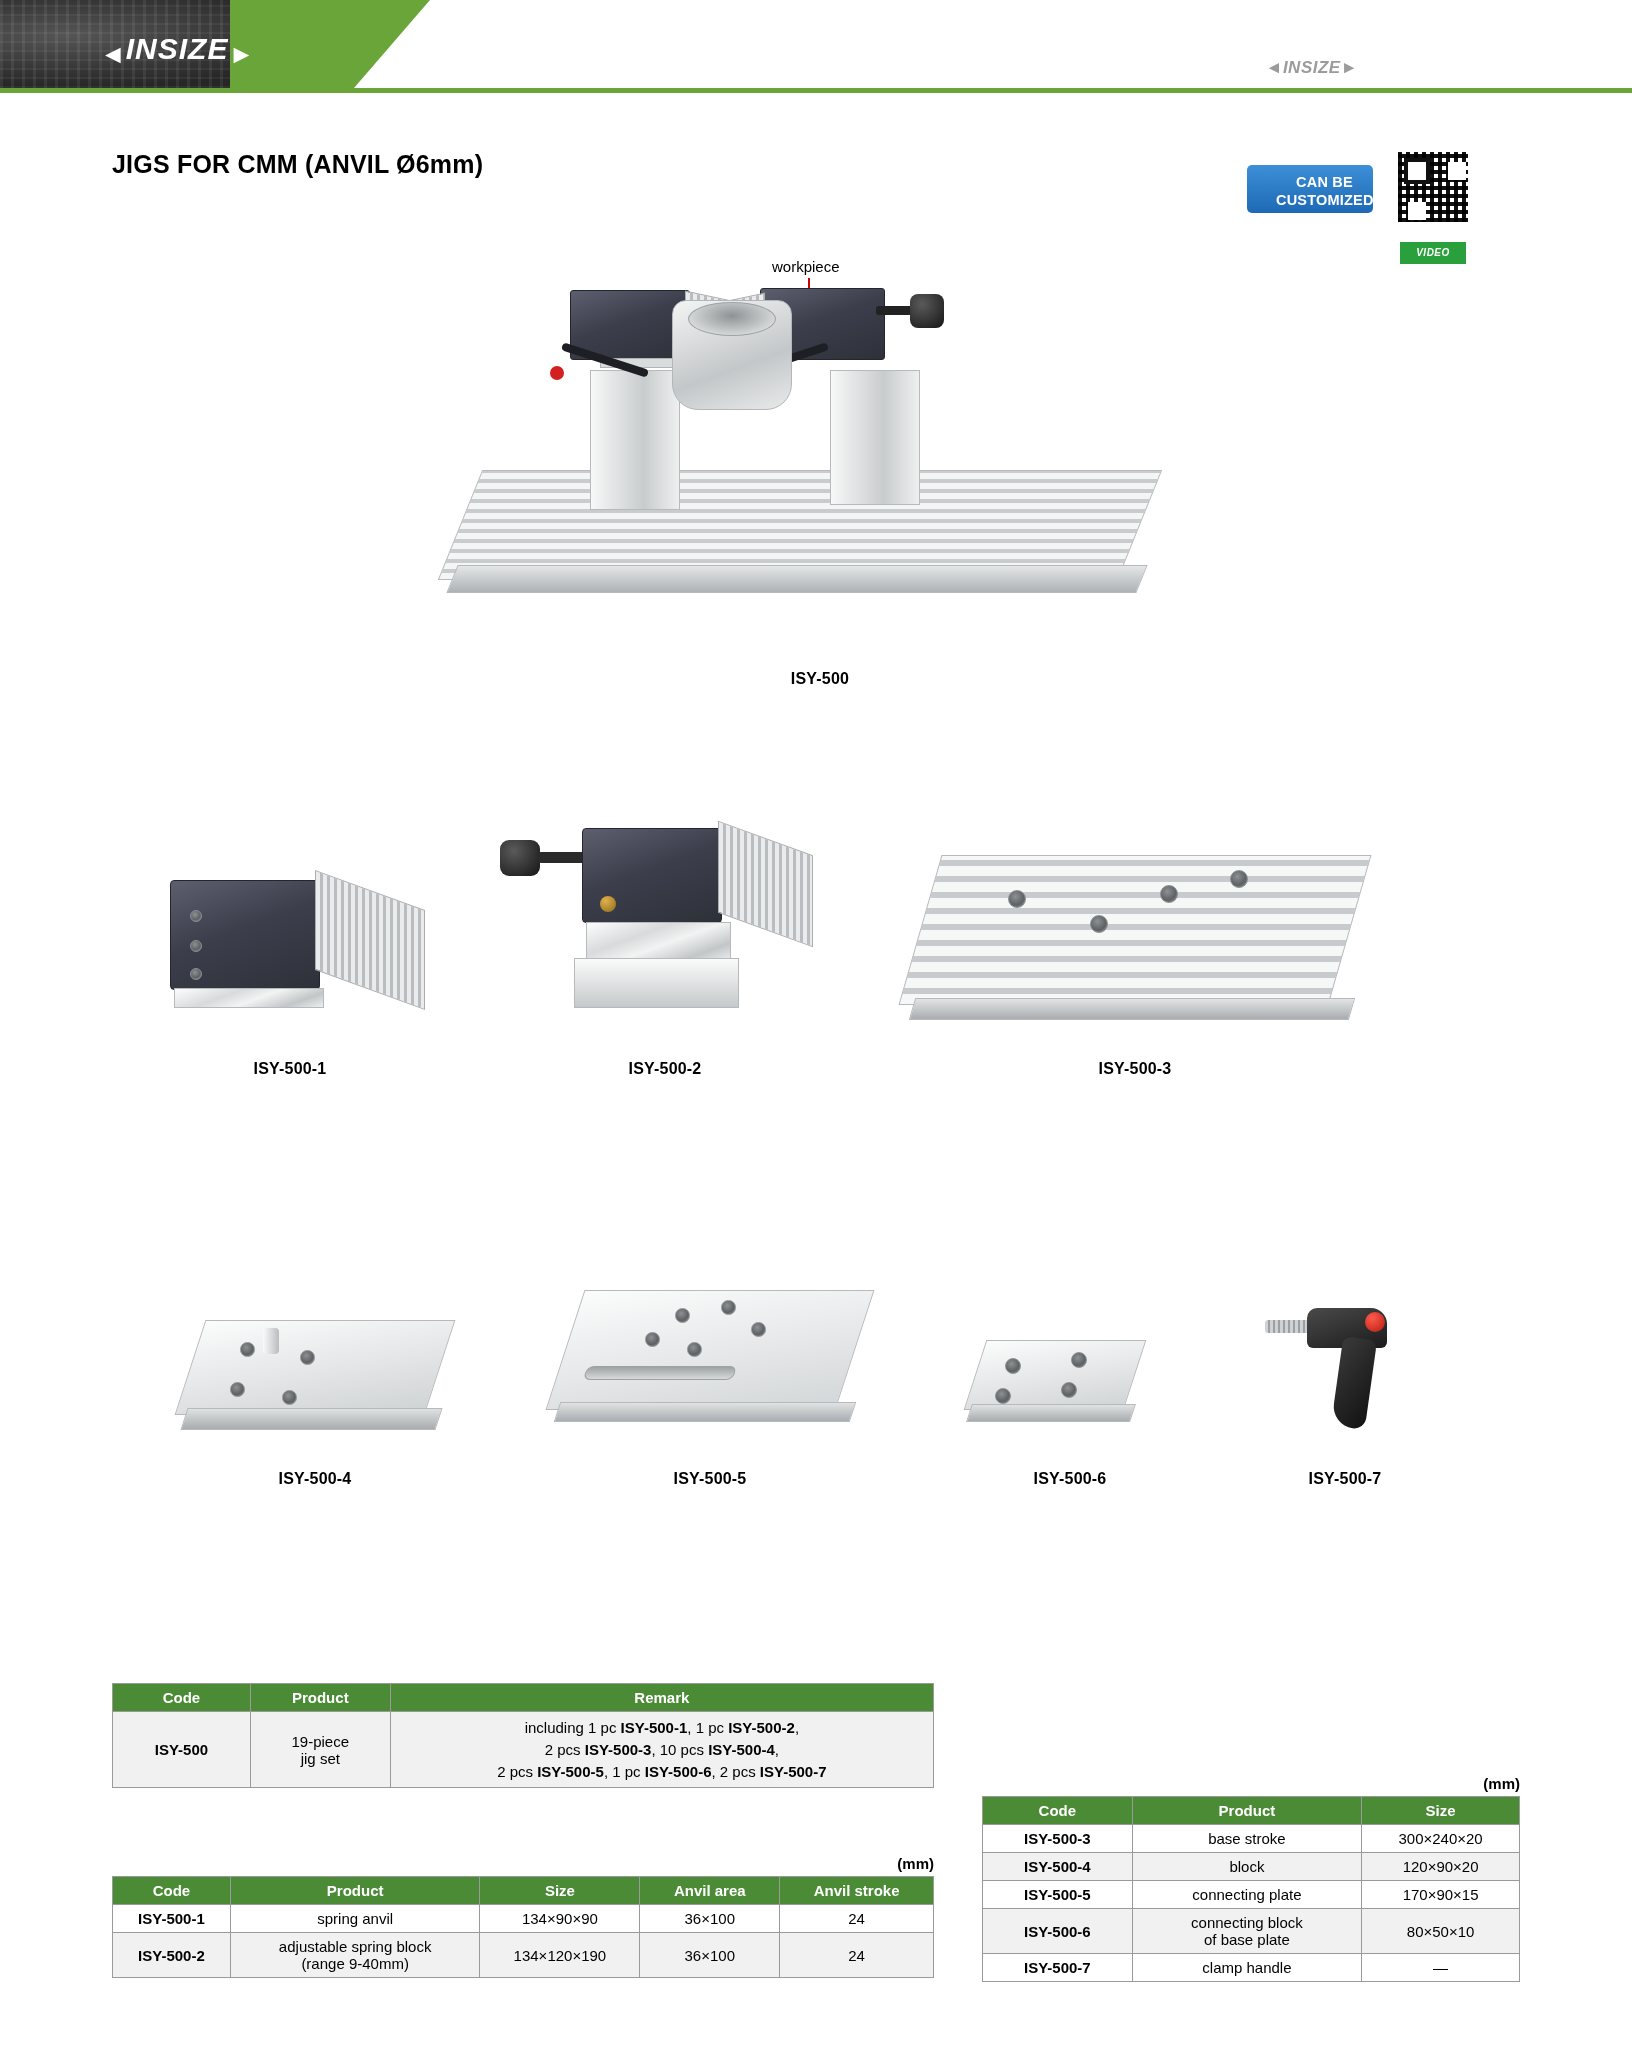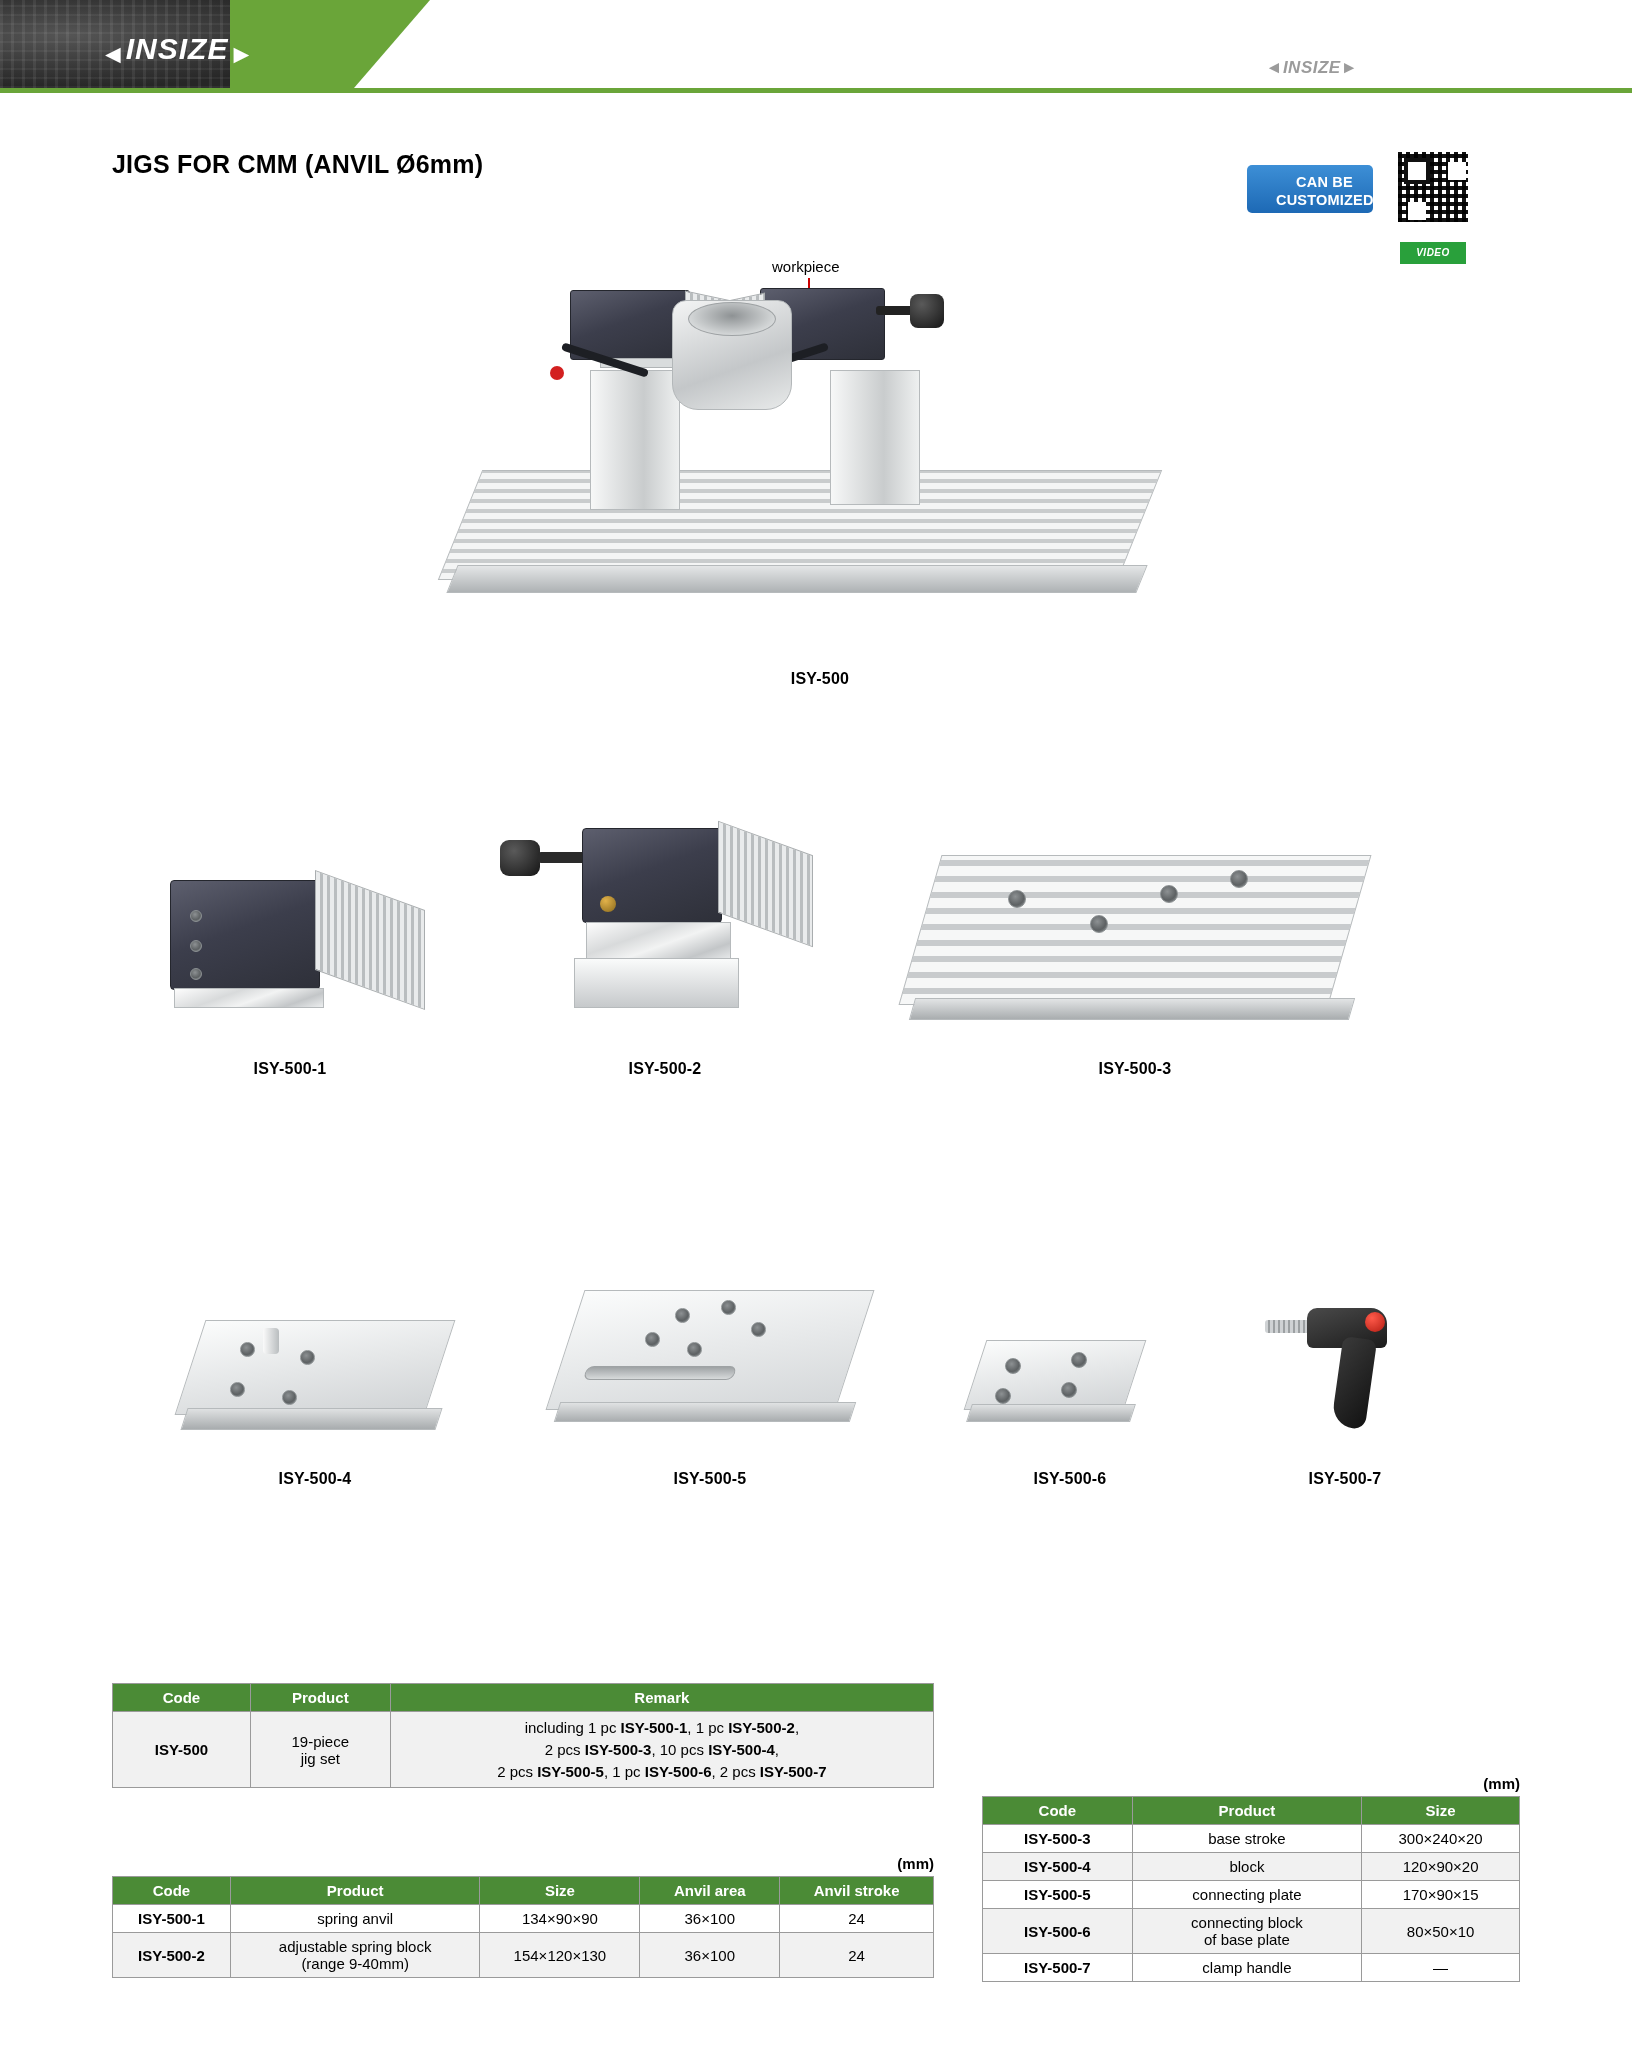--- a/index.html
+++ b/index.html
@@ -398,21 +398,21 @@
         <td>134×90×90</td>
         <td>36×100</td>
         <td>24</td>
       </tr>
       <tr class="tbl-shade">
         <td class="code">ISY-500-2</td>
         <td>
           <div>adjustable spring block</div>
           <div>(range 9-40mm)</div>
         </td>
-        <td>154×120×130</td>
+        <td>134×120×190</td>
         <td>36×100</td>
         <td>24</td>
       </tr>
     </tbody>
   </table>
 </div>
 
 <div class="t3">
   <div class="unit-mm" style="width:538px; margin-bottom:4px;">(mm)</div>
   <table>

